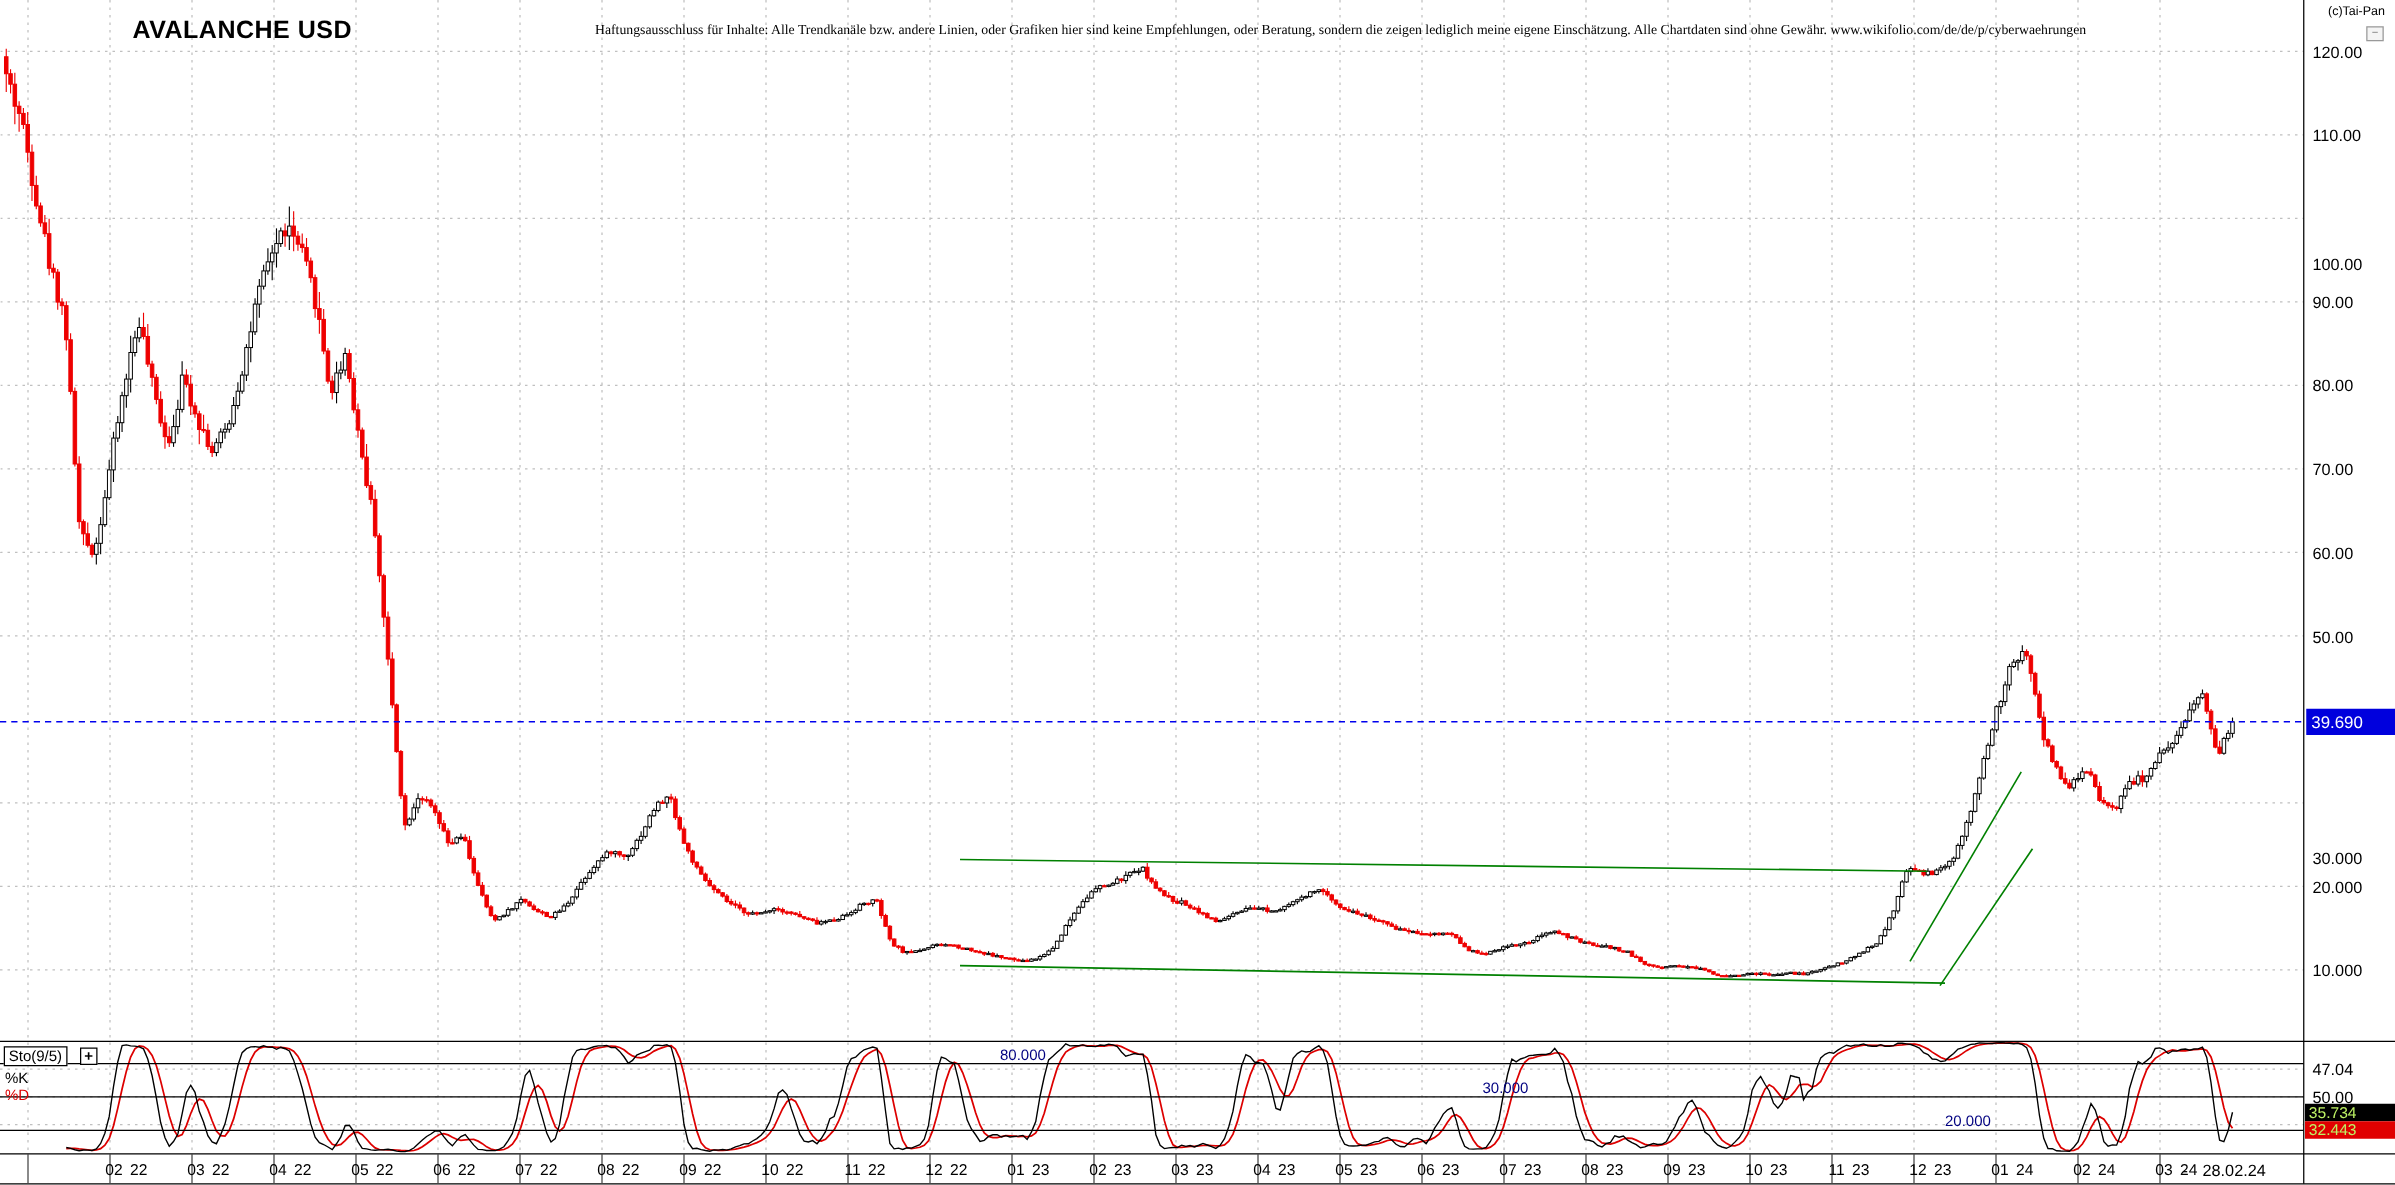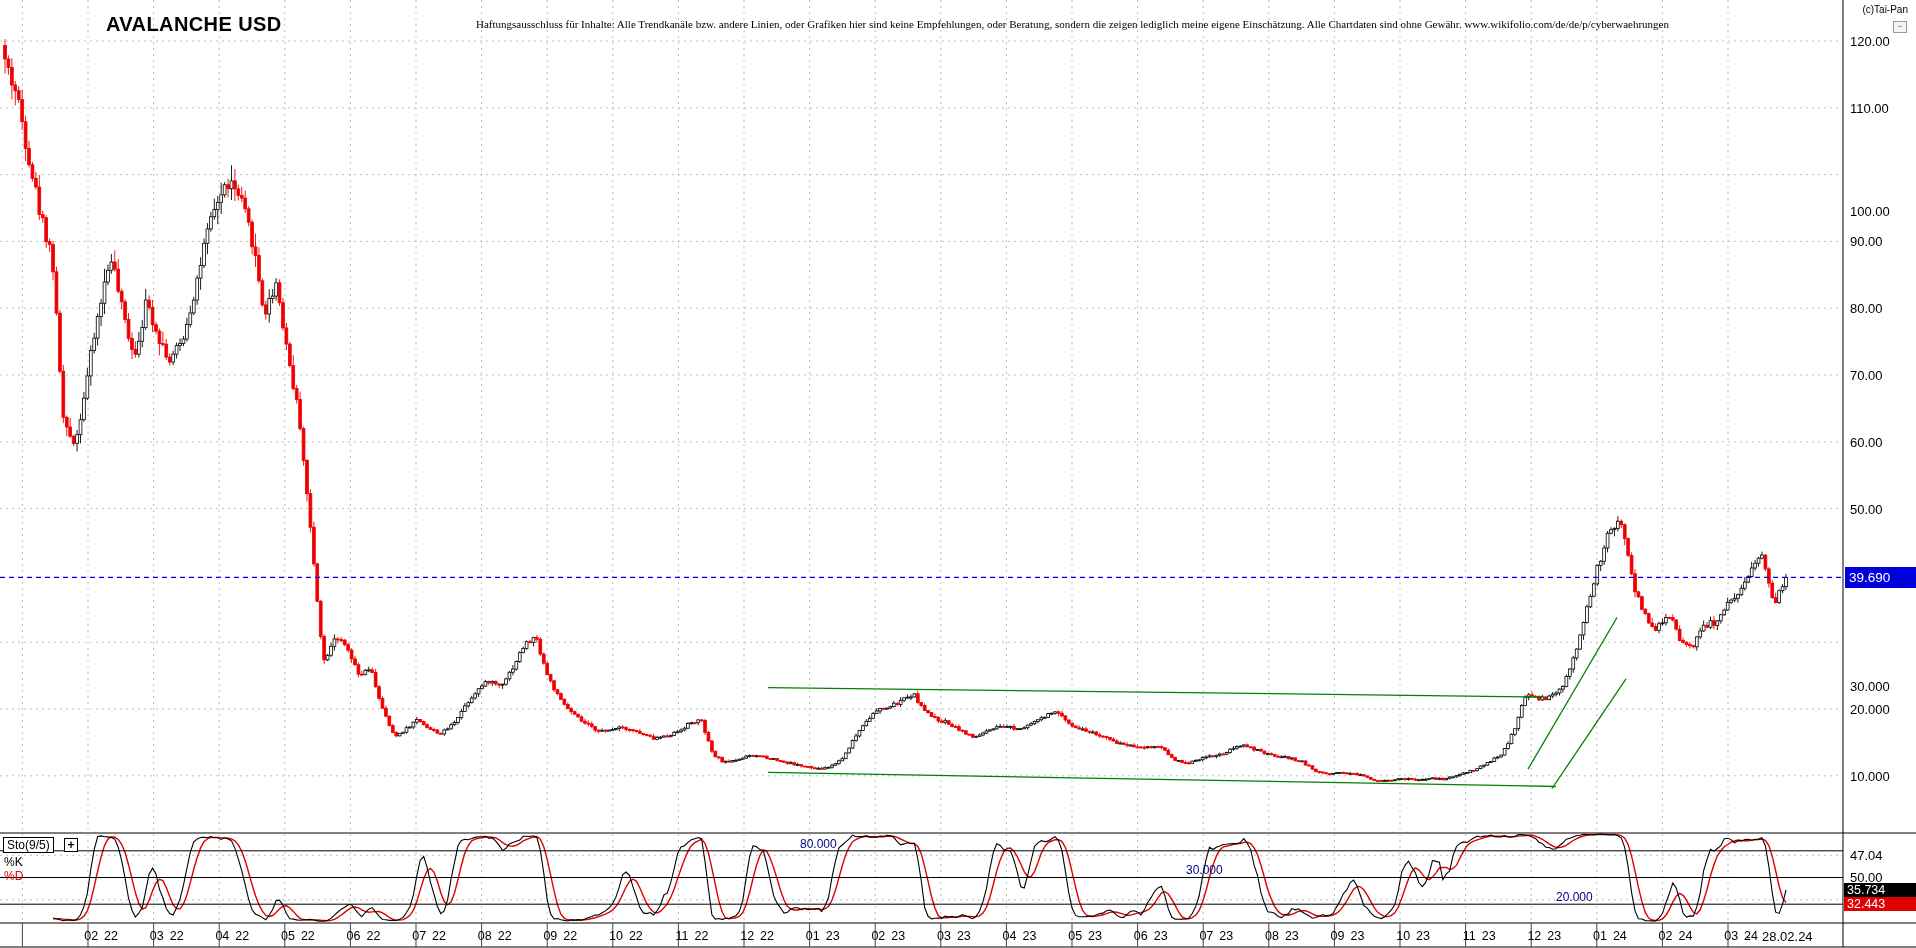--- a/index.html
+++ b/index.html
@@ -12,21 +12,21 @@
   .copyright{font-size:10px;}
   .yLab{font-size:13px;}
   .xlab{display:flex;justify-content:flex-end;gap:6px;font-size:12.5px;}
   .navyLab{font-size:12px;color:#000080;}
   .stoBox{font-size:12px;border:1px solid #000;background:#fff;padding:0 3px;line-height:14px;}
   .plusBox{font-size:12px;border:1px solid #000;background:#fff;width:12px;text-align:center;
            line-height:12px;font-weight:bold;}
   .kLab{font-size:12px;color:#000;}
   .dLab{font-size:12px;color:#dd0000;}
   .priceBadge{background:#0000dd;color:#fff;font-size:13.5px;line-height:21px;padding-left:4px;width:69px;height:21px;}
-  .valBadge{color:#ffffff;font-size:12.5px;line-height:14px;padding-left:3px;width:69px;height:14px;}
+  .valBadge{color:#bef264;font-size:12.5px;line-height:14px;padding-left:3px;width:69px;height:14px;}
   .collapseBox{width:12px;height:10px;border:1px solid #999;color:#777;font-size:9px;line-height:8px;text-align:center;background:#f4f4f4;}
   .endDate{font-size:13px;}
 </style>
 </head>
 <body>
 
 <div id="screen">
   <svg id="plot" width="1916" height="948">
       <line x1="22.400000000000006" y1="0" x2="22.400000000000006" y2="923" stroke="#c0c0c0" stroke-width="1" stroke-dasharray="2 4"></line>
       <line x1="88" y1="0" x2="88" y2="923" stroke="#c0c0c0" stroke-width="1" stroke-dasharray="2 4"></line>

